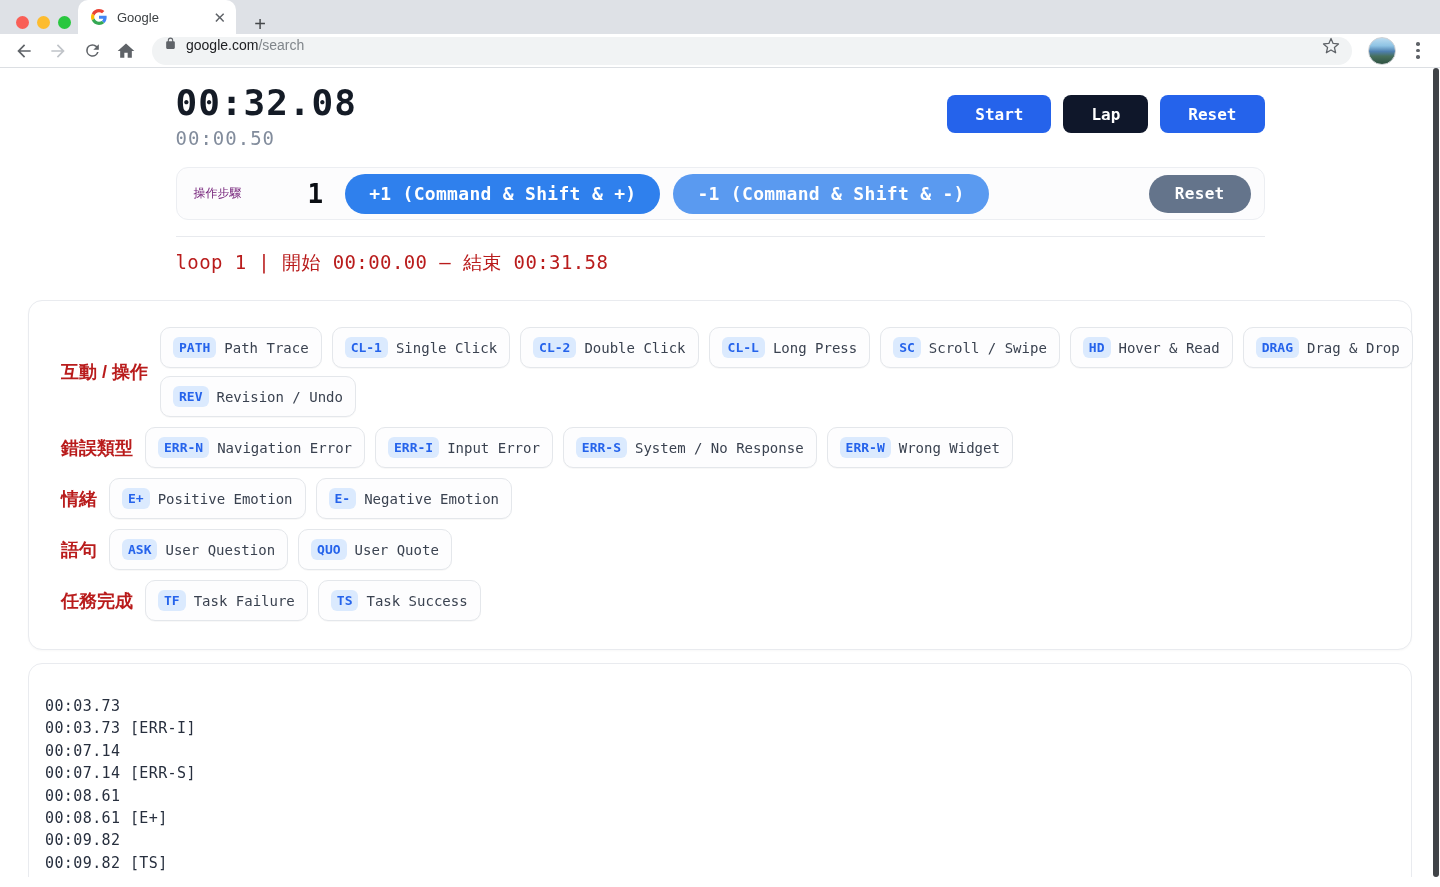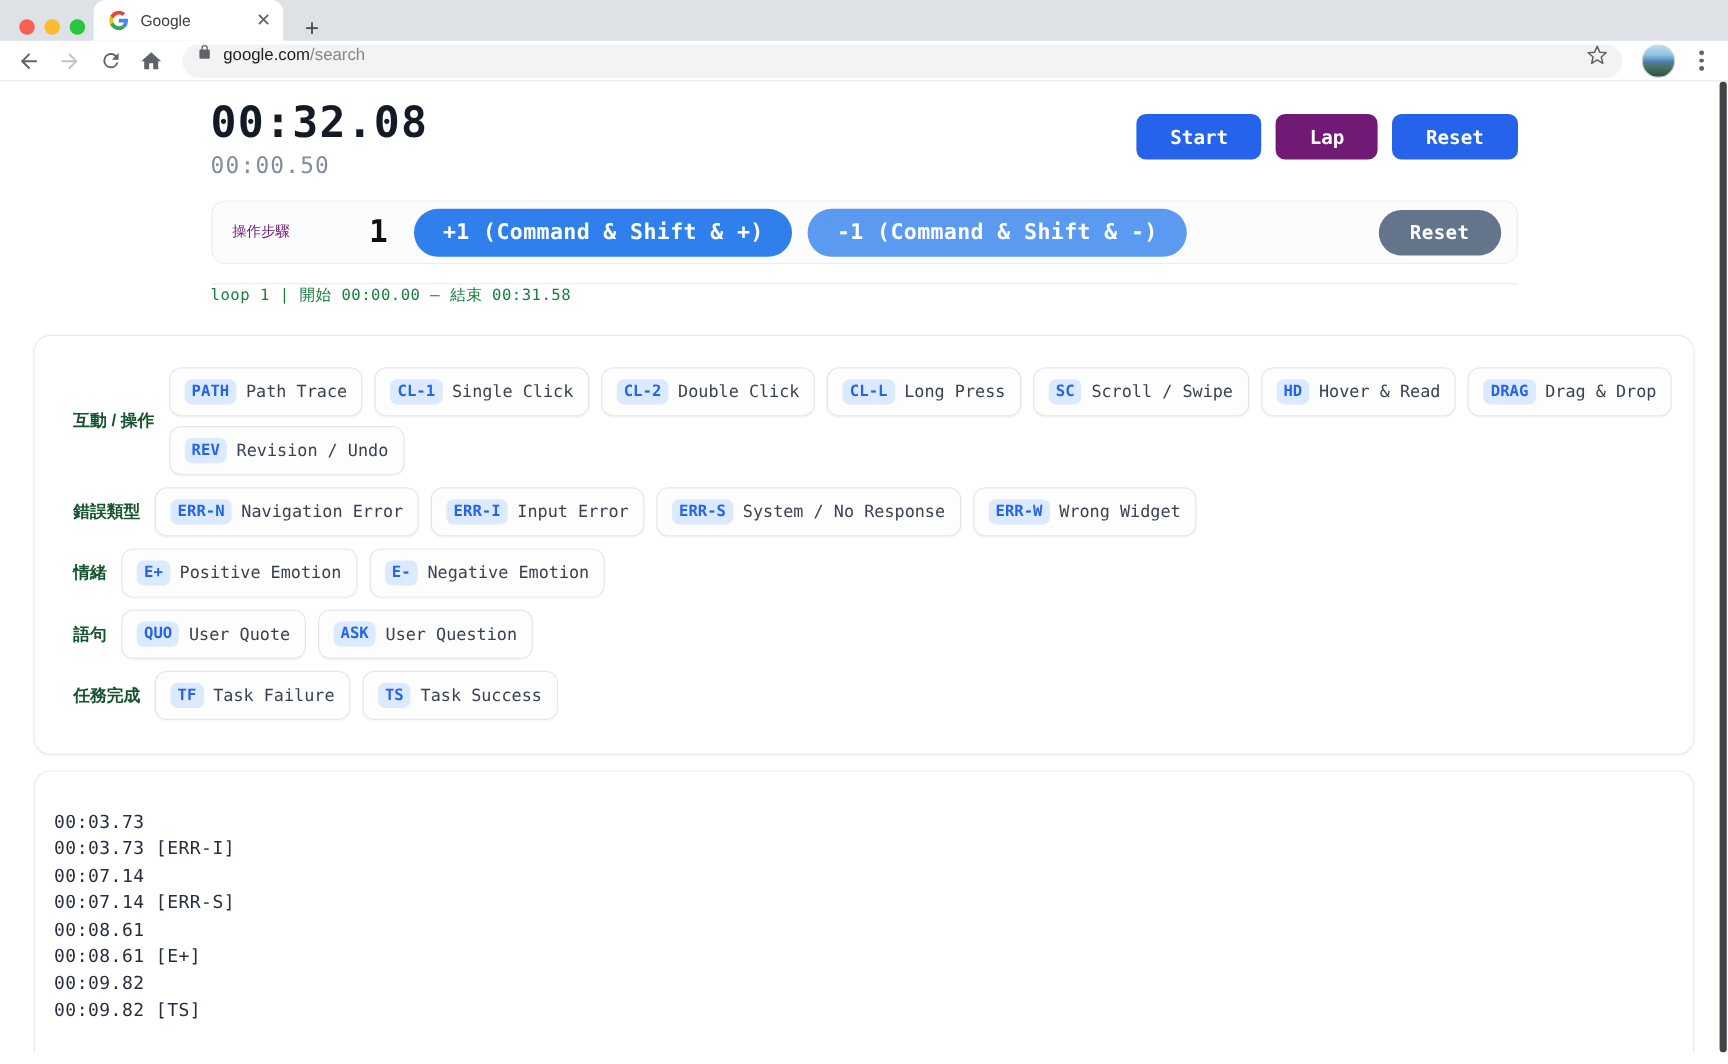--- a/index.html
+++ b/index.html
@@ -46,45 +46,45 @@
   .container { width: 1089px; margin: 14px auto 0; }
   .timer-row { display: flex; justify-content: space-between; align-items: flex-start; }
   .timer-main { font-family: "DejaVu Sans Mono", monospace; font-weight: bold;
     font-size: 36px; color: #141b26; letter-spacing: 1px; }
   .timer-sub { font-family: "DejaVu Sans Mono", monospace; font-size: 19px;
     color: #828c9c; margin-top: 4px; letter-spacing: 1px; }
   .timer-btns { display: flex; gap: 12px; margin-top: 13px; }
   .tbtn { font-family: "DejaVu Sans Mono", monospace; font-weight: bold; font-size: 16px;
     color: #fff; background: #2563eb; border: none; border-radius: 8px; height: 38px;
     padding: 0 28px; cursor: pointer; }
-  .tbtn.disabled { background: #701a75; }
+  .tbtn.disabled { background: #0f172a; }
 
   .steps-card { margin-top: 18px; height: 53px; background: #fcfcfd;
     border: 1px solid #eceef2; border-radius: 12px; display: flex; align-items: center;
     padding: 0 13px 0 17px; }
   .steps-label { font-size: 12px; color: #701a75; }
   .steps-count { font-family: "DejaVu Sans Mono", monospace; font-weight: bold;
     font-size: 26px; color: #0b0e13; margin-left: 66px; }
   .pill { font-family: "DejaVu Sans Mono", monospace; font-weight: bold; font-size: 18px;
     color: #fff; border: none; border-radius: 20px; height: 40px; padding: 0 24px;
     cursor: pointer; letter-spacing: 0.3px; }
   .pill.inc { background: #2f80ed; margin-left: 22px; }
   .pill.dec { background: #5a9af0; margin-left: 13px; }
   .pill.steps-reset { background: #64748b; margin-left: auto; height: 38px;
     border-radius: 19px; font-size: 16px; padding: 0 26px; }
 
   .divider { margin-top: 16px; height: 1px; background: #e8eaee; }
-  .loop-line { font-family: "DejaVu Sans Mono", monospace;
-    font-size: 13px; color: #15803d; letter-spacing: 0.4px; }
+  .loop-line { margin-top: 13px; font-family: "DejaVu Sans Mono", monospace;
+    font-size: 19px; color: #b91c1c; letter-spacing: 0.4px; }
 
   .tag-panel { margin: 24px 28px 0; background: #fff; border: 1px solid #e9ebef;
     border-radius: 14px; padding: 26px 14px 18px 16px;
     box-shadow: 0 1px 2px rgba(16,24,40,0.03); }
   .tag-group { display: flex; align-items: center; margin-bottom: 10px; }
-  .tag-group-label { font-size: 14px; font-weight: bold; color: #14532d;
+  .tag-group-label { font-size: 18px; font-weight: bold; color: #b91c1c;
     margin: 0 12px 0 16px; white-space: nowrap; }
   .tag-lines { display: flex; flex-direction: column; gap: 8px; }
   .tag-line { display: flex; gap: 10px; }
   .tag-btn { display: inline-flex; align-items: center; gap: 8px; background: #fdfdfe;
     border: 1px solid #e4e7eb; border-radius: 10px; padding: 9px 12px; cursor: pointer;
     box-shadow: 0 1px 1px rgba(16,24,40,0.03); white-space: nowrap; }
   .tag-code { font-family: "DejaVu Sans Mono", monospace; font-weight: bold;
     font-size: 13px; color: #2563eb; background: #dbeafe; border-radius: 6px;
     padding: 3px 6px; }
   .tag-text { font-family: "DejaVu Sans Mono", monospace; font-size: 14px;
@@ -281,27 +281,27 @@
   </button>
 </div>
         </div>
   </div>
 
   <div class="tag-group">
     <span class="tag-group-label">語句</span>
     <div class="tag-lines">
           <div class="tag-line">
   <button class="tag-btn">
+    <span class="tag-code">ASK</span>
+    <span class="tag-text">User Question</span>
+  </button>
+
+  <button class="tag-btn">
     <span class="tag-code">QUO</span>
     <span class="tag-text">User Quote</span>
-  </button>
-
-  <button class="tag-btn">
-    <span class="tag-code">ASK</span>
-    <span class="tag-text">User Question</span>
   </button>
 </div>
         </div>
   </div>
 
   <div class="tag-group">
     <span class="tag-group-label">任務完成</span>
     <div class="tag-lines">
           <div class="tag-line">
   <button class="tag-btn">

